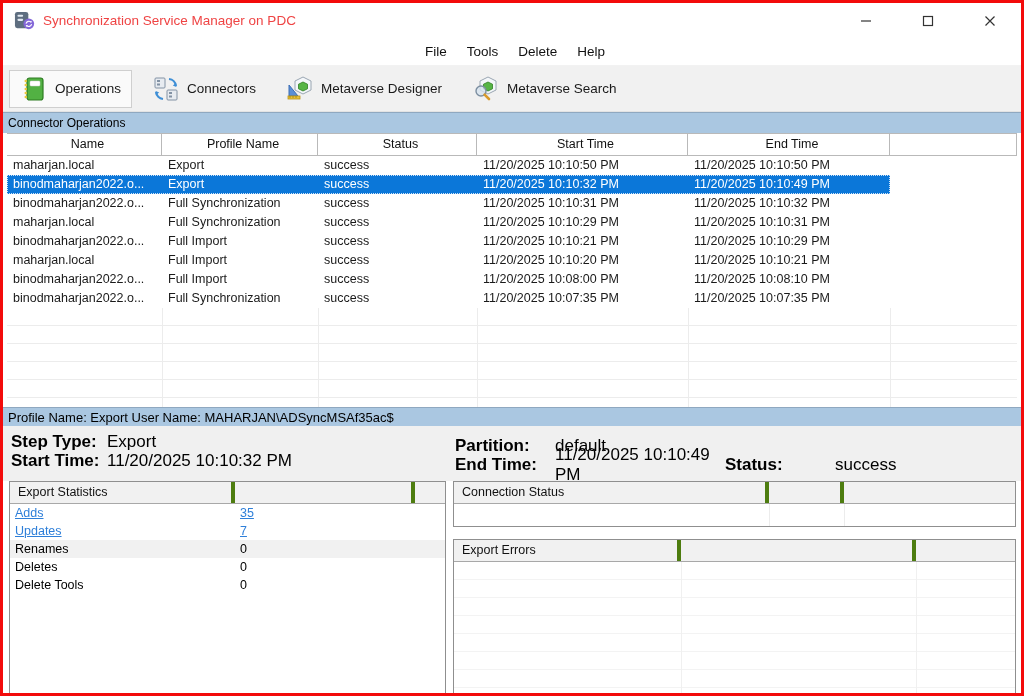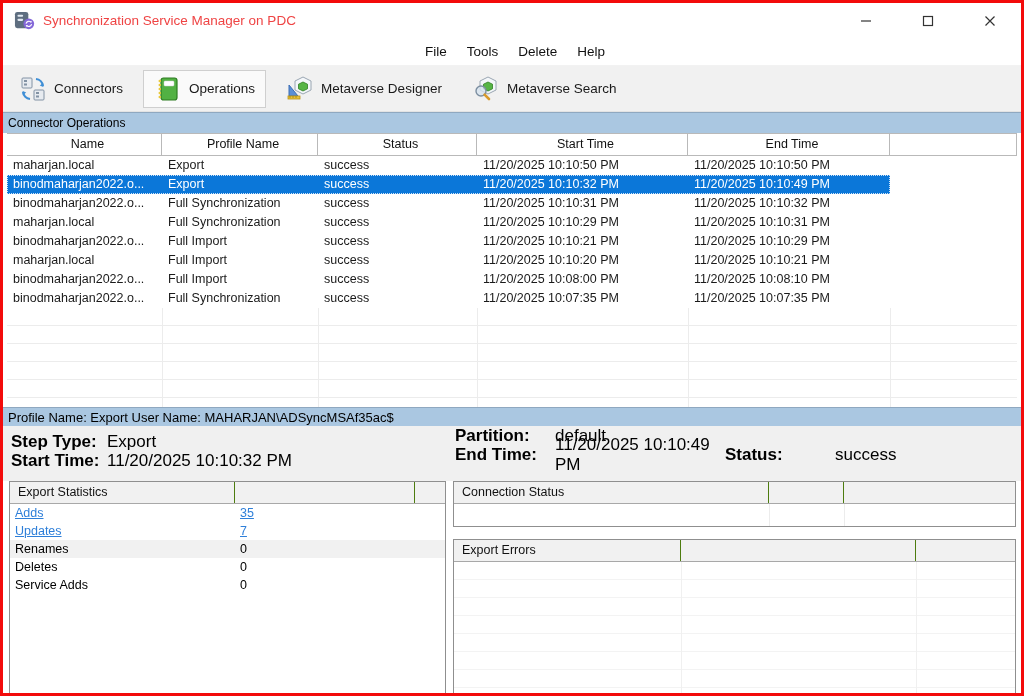--- a/index.html
+++ b/index.html
@@ -47,31 +47,31 @@
     background: repeating-linear-gradient(to bottom, #fff 0px, #fff 17px, var(--grid) 17px, var(--grid) 18px); }
   .vline { position: absolute; top: 0; bottom: 0; width: 1px; background: var(--grid); }
   
   .profile-bar { height: 19px; flex: 0 0 19px; background: var(--caption-bar); display: flex; align-items: center; padding-left: 5px; font-size: 13px; border-top: 1px solid #8fa8c0; }
   
   .details { height: 55px; flex: 0 0 55px; background: var(--panel); position: relative; font-size: 17px; }
   .details .lbl { font-weight: bold; color: #000; }
   .d-left { position: absolute; left: 8px; top: 6px; }
   .d-left .drow { display: flex; height: 19px; align-items: center; }
   .d-left .lbl { width: 96px; }
-  .d-right { position: absolute; left: 452px; top: 0; }
+  .d-right { position: absolute; left: 452px; top: 10px; }
   .d-right .drow { display: flex; height: 19px; align-items: center; }
   .d-right .lbl { width: 100px; }
   .d-right .val { width: 156px; }
   .status-lbl { margin-left: 14px; }
   .status-val { margin-left: 10px; }
   
   .bottom { flex: 1 1 auto; display: flex; background: #fff; overflow: hidden; }
   .stats-pane { width: 437px; margin-left: 6px; border: 1px solid #8f8f8f; border-bottom: none; background: #fff; display: flex; flex-direction: column; }
   .sec-header { display: grid; height: 22px; flex: 0 0 22px; border-bottom: 1px solid #a8a8a8; }
-  .sec-header .hc { background: #f1f1f1; border-right: 1px solid #4d7c0f; line-height: 20px; padding-left: 8px; font-size: 12.5px; color: #111; white-space: nowrap; }
+  .sec-header .hc { background: #f1f1f1; border-right: 4px solid #4d7c0f; line-height: 20px; padding-left: 8px; font-size: 12.5px; color: #111; white-space: nowrap; }
   .stats-pane .sec-header { grid-template-columns: 225px 180px 1fr; }
   .stat-row { display: grid; grid-template-columns: 225px 180px 1fr; height: 18px; flex: 0 0 18px; align-items: center; }
   .stat-row .sc { padding-left: 5px; font-size: 12.5px; white-space: nowrap; }
   .stat-row.shaded { background: #f1f1f1; }
   .stat-row .link { color: var(--link); text-decoration: underline; cursor: pointer; }
   .right-pane { flex: 1 1 auto; margin-left: 7px; margin-right: 5px; display: flex; flex-direction: column; }
   .conn-group { border: 1px solid #8f8f8f; height: 46px; flex: 0 0 46px; background: #fff; display: flex; flex-direction: column; }
   .conn-group .sec-header { grid-template-columns: 315px 75px 1fr; }
   .conn-empty { flex: 1 1 auto; position: relative; background: #fff; }
   .errors-group { border: 1px solid #8f8f8f; border-bottom: none; margin-top: 12px; flex: 1 1 auto; background: #fff; display: flex; flex-direction: column; }
@@ -116,47 +116,47 @@
   </div>
 
   <div class="menubar">
     <span class="menu-item">File</span>
     <span class="menu-item">Tools</span>
     <span class="menu-item">Delete</span>
     <span class="menu-item">Help</span>
   </div>
 
   <div class="toolbar">
+    <div class="tb-btn selected">
+      <svg class="tb-icon" viewBox="0 0 28 28">
+        <rect x="7" y="3" width="16" height="22" rx="2.5" fill="#52b143" stroke="#2e7d22" stroke-width="1.2"></rect>
+        <rect x="10" y="6" width="10" height="5" rx="1" fill="#fff" stroke="#d0d0d0" stroke-width="0.5"></rect>
+        <circle cx="5.8" cy="6" r="1.3" fill="#e9c83b"></circle>
+          <circle cx="5.8" cy="10" r="1.3" fill="#e9c83b"></circle>
+        <circle cx="5.8" cy="14" r="1.3" fill="#e9c83b"></circle>
+          <circle cx="5.8" cy="18" r="1.3" fill="#e9c83b"></circle>
+        <circle cx="5.8" cy="22" r="1.3" fill="#e9c83b"></circle>
+      </svg>
+      <span>Operations</span>
+    </div>
     <div class="tb-btn">
       <svg class="tb-icon" viewBox="0 0 28 28">
         <rect x="3" y="3" width="10" height="10" rx="1" fill="#e7ebf0" stroke="#8292a4" stroke-width="1"></rect>
         <rect x="5" y="5" width="3" height="2" fill="#8292a4"></rect>
           <rect x="5" y="8.5" width="3" height="2" fill="#8292a4"></rect>
         <rect x="15" y="15" width="10" height="10" rx="1" fill="#e7ebf0" stroke="#8292a4" stroke-width="1"></rect>
         <rect x="17" y="17" width="3" height="2" fill="#8292a4"></rect>
           <rect x="17" y="20.5" width="3" height="2" fill="#8292a4"></rect>
         <path d="M17 4 a8 8 0 0 1 7 7" stroke="#3f8fd6" stroke-width="2.2" fill="none"></path>
         <path d="M24 8 l0.4 4 -3.6 -1.6z" fill="#3f8fd6"></path>
         <path d="M11 24 a8 8 0 0 1 -7 -7" stroke="#3f8fd6" stroke-width="2.2" fill="none"></path>
         <path d="M4 20 l-0.4 -4 3.6 1.6z" fill="#3f8fd6"></path>
       </svg>
       <span>Connectors</span>
     </div>
-    <div class="tb-btn selected">
-      <svg class="tb-icon" viewBox="0 0 28 28">
-        <rect x="7" y="3" width="16" height="22" rx="2.5" fill="#52b143" stroke="#2e7d22" stroke-width="1.2"></rect>
-        <rect x="10" y="6" width="10" height="5" rx="1" fill="#fff" stroke="#d0d0d0" stroke-width="0.5"></rect>
-        <circle cx="5.8" cy="6" r="1.3" fill="#e9c83b"></circle>
-          <circle cx="5.8" cy="10" r="1.3" fill="#e9c83b"></circle>
-        <circle cx="5.8" cy="14" r="1.3" fill="#e9c83b"></circle>
-          <circle cx="5.8" cy="18" r="1.3" fill="#e9c83b"></circle>
-        <circle cx="5.8" cy="22" r="1.3" fill="#e9c83b"></circle>
-      </svg>
-      <span>Operations</span>
-    </div>
     <div class="tb-btn">
       <svg class="tb-icon" viewBox="0 0 28 28">
         <path d="M3 21 L12 21 L3 10 Z" fill="#5a8fd6" stroke="#3a6db4" stroke-width="1"></path>
         <rect x="2" y="21" width="12" height="3" fill="#e8c23a" stroke="#b89318" stroke-width="0.8"></rect>
         <line x1="4" y1="21" x2="4" y2="23" stroke="#9a7d12" stroke-width="0.7"></line>
         <line x1="7" y1="21" x2="7" y2="23" stroke="#9a7d12" stroke-width="0.7"></line>
         <line x1="10" y1="21" x2="10" y2="23" stroke="#9a7d12" stroke-width="0.7"></line>
         <path d="M17 2 L25 6 L25 15 L17 19 L9 15 L9 6 Z" fill="#f4f7fa" stroke="#9aa6b2" stroke-width="1"></path>
         <path d="M17 7 L21.5 9.2 L21.5 13.8 L17 16 L12.5 13.8 L12.5 9.2 Z" fill="#57b546" stroke="#2e7d22" stroke-width="0.8"></path>
       </svg>
@@ -320,21 +320,21 @@
         <div class="sc">Renames</div>
         <div class="sc">0</div>
         <div class="sc"></div>
       </div>
       <div class="stat-row">
         <div class="sc">Deletes</div>
         <div class="sc">0</div>
         <div class="sc"></div>
       </div>
       <div class="stat-row">
-        <div class="sc">Service Adds</div>
+        <div class="sc">Delete Tools</div>
         <div class="sc">0</div>
         <div class="sc"></div>
       </div>
     </div>
 
     <div class="right-pane">
       <div class="conn-group">
         <div class="sec-header">
           <div class="hc">Connection Status</div>
           <div class="hc"></div>

